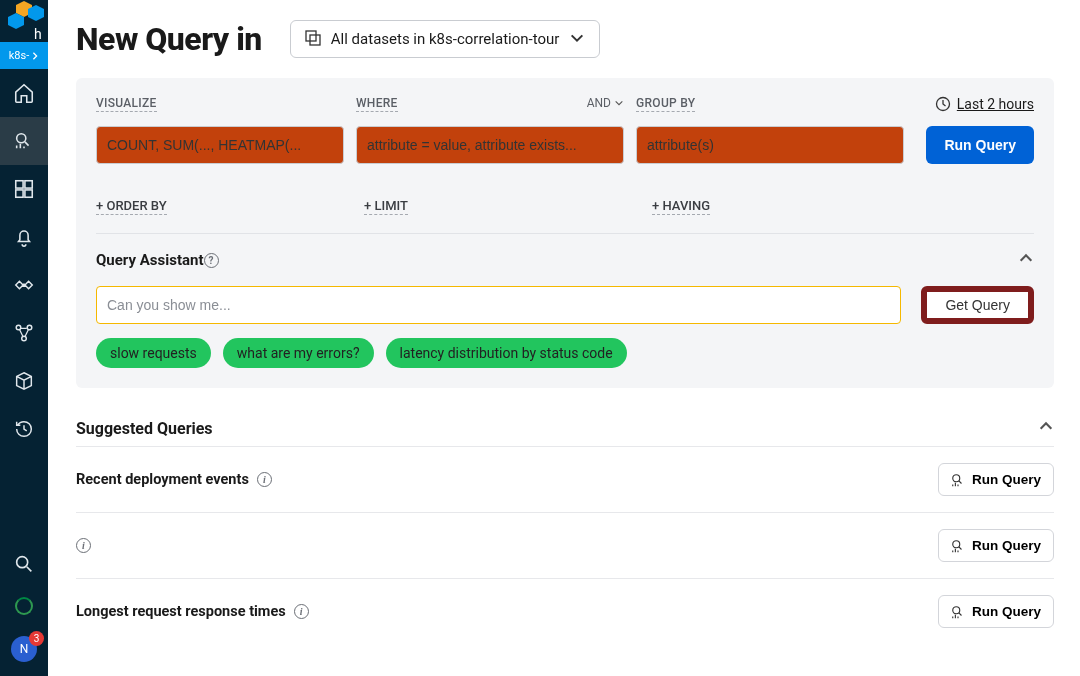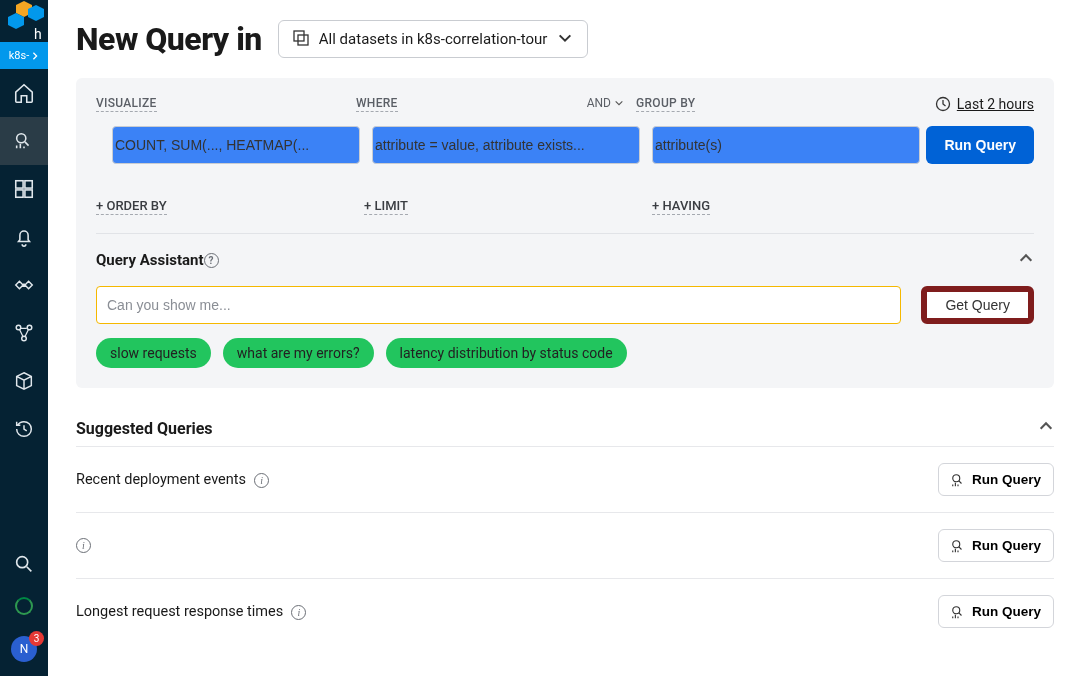--- a/index.html
+++ b/index.html
@@ -68,21 +68,21 @@
 }
 .main {
   position: absolute;
   left: 48px; right: 0; top: 0; bottom: 0;
   padding: 20px 26px 0 28px;
   overflow: hidden;
 }
 .header-row {
   display: flex;
   align-items: center;
-  gap: 16px;
+  gap: 28px;
   margin-bottom: 20px;
 }
 .page-title {
   font-size: 32px;
   font-weight: 800;
   letter-spacing: -0.5px;
 }
 .dataset-select {
   border: 1px solid #c9ccd1;
   border-radius: 6px;
@@ -123,27 +123,26 @@
   position: absolute;
   right: 0; top: 0;
   font-size: 12px;
   color: #5b5f66;
   display: flex;
   align-items: center;
   gap: 3px;
 }
 .qb-input {
   border: 1px solid #c9ccd1;
-  background: #3b82f6;
+  background: #c2410c;
   border-radius: 4px;
-  padding: 10px 2px;
+  padding: 10px 10px;
   font-size: 14px;
   color: #1a1a1a;
   width: 100%;
-  margin-left: 16px;
 }
 .qb-input::placeholder { color: #333; }
 .time-range {
   display: flex;
   align-items: center;
   gap: 6px;
   font-size: 14px;
   color: #1a1a1a;
   text-decoration: underline;
   text-decoration-style: solid;
@@ -252,22 +251,23 @@
 .suggested-row {
   display: flex;
   justify-content: space-between;
   align-items: center;
   border-top: 1px solid #e7e8eb;
   padding: 16px 0;
 }
 .suggested-row .label {
   font-size: 14.5px;
   display: flex;
-  align-items: flex-end;
+  align-items: center;
   gap: 8px;
+  font-weight: bold;
 }
 .info-icon {
   width: 15px; height: 15px;
   border: 1.2px solid #6b6f76;
   border-radius: 50%;
   display: inline-flex;
   align-items: center; justify-content: center;
   font-size: 10px;
   color: #6b6f76;
   font-style: italic;

